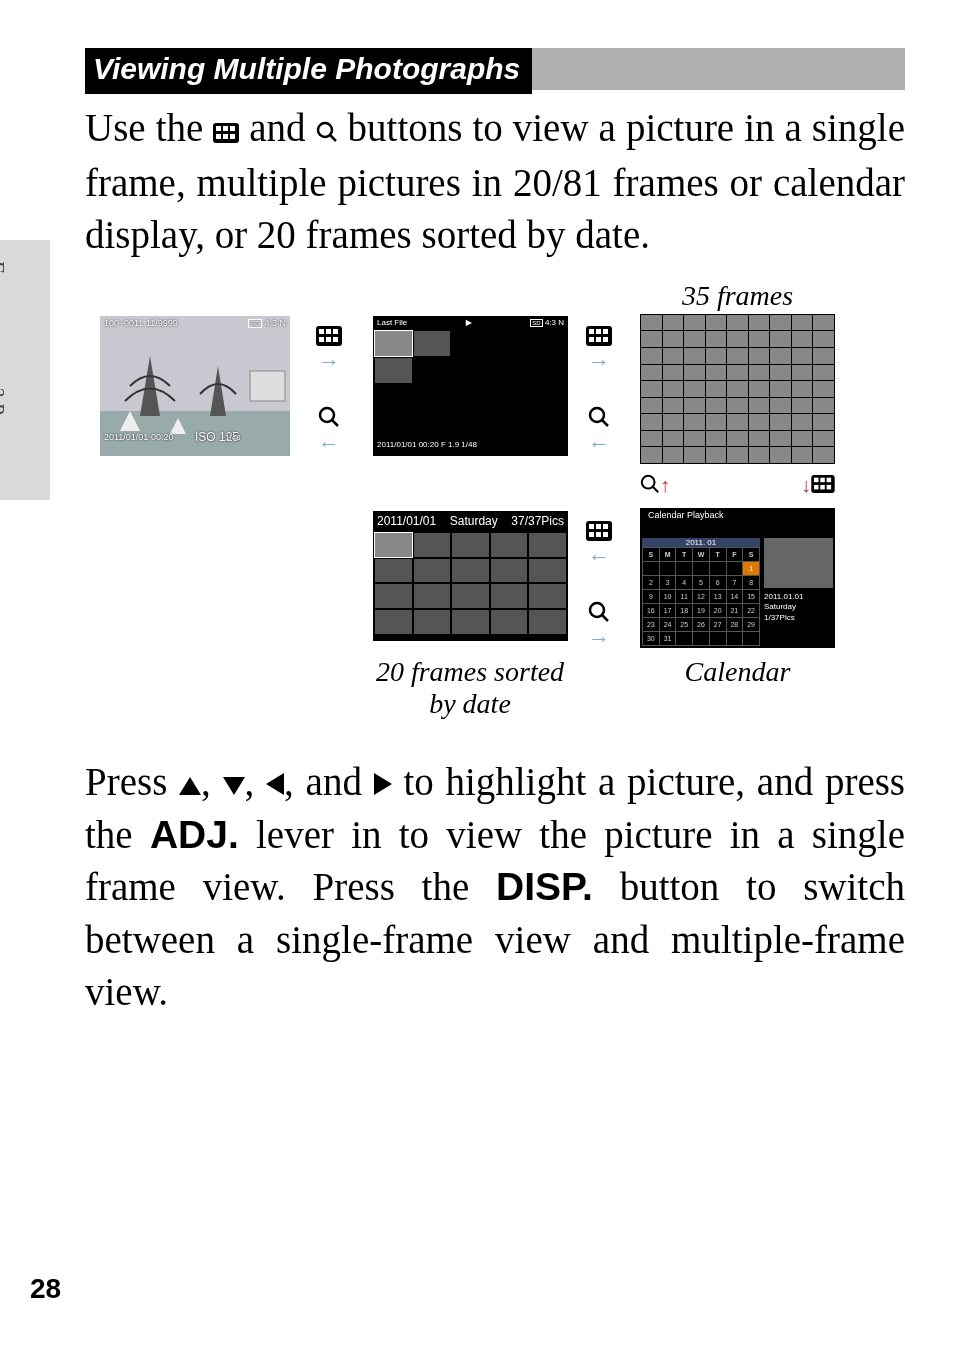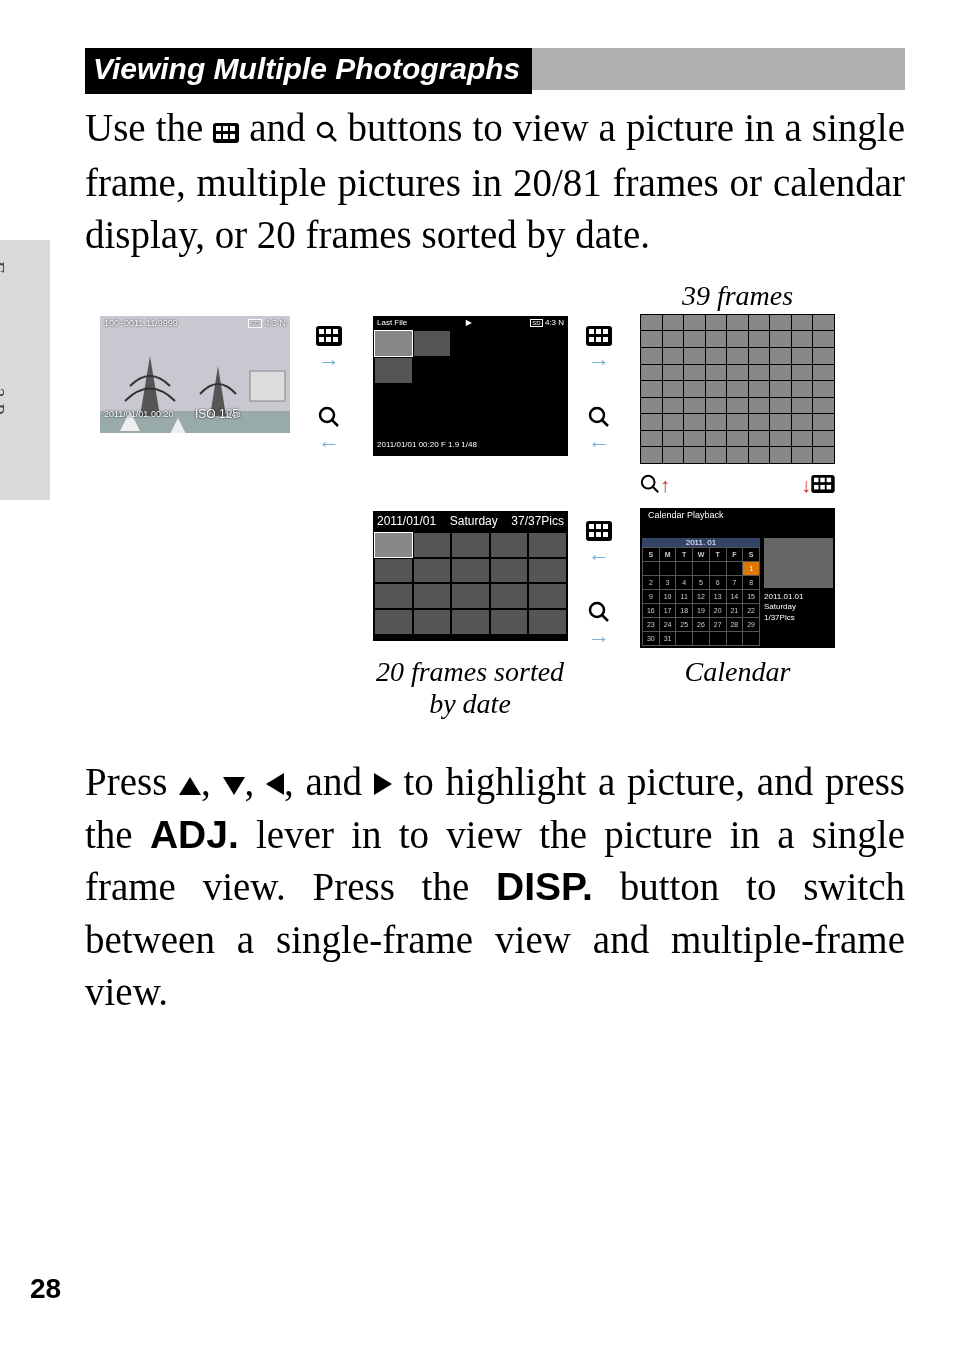--- a/index.html
+++ b/index.html
@@ -71,21 +71,21 @@
     height: 450px;
     margin-bottom: 20px;
   }
   .fig-label {
     font-style: italic;
     font-size: 28px;
     text-align: center;
     position: absolute;
   }
   .single-preview {
-    width: 190px; height: 117px;
+    width: 190px; height: 140px;
     background: linear-gradient(#bbb 0%, #ddd 60%, #888 100%);
     position: absolute;
     overflow: hidden;
   }
   .single-overlay {
     position: absolute;
     color: #fff;
     font-size: 9px;
     font-family: Arial, sans-serif;
     text-shadow: 0 0 2px #000;
@@ -192,21 +192,21 @@
           <rect x="10" y="11" width="5" height="5" fill="#fff"></rect>
           <rect x="17" y="11" width="5" height="5" fill="#fff"></rect>
         </svg></span><span> and </span><span class="icon-inline"><svg class="mag-icon-svg" viewBox="0 0 22 22">
           <circle cx="9" cy="9" r="7" fill="none" stroke="#000" stroke-width="2.5"></circle>
           <line x1="14" y1="14" x2="20" y2="20" stroke="#000" stroke-width="2.5"></line>
         </svg></span><span> buttons to view a picture in a single frame, multiple pictures in 20/81 frames or calendar display, or 20 frames sorted by date.</span>
   </p>
 
   <div class="diagram">
 
-    <div class="fig-label" style="left:555px; top:-6px; width:195px;">39 frames</div>
+    <div class="fig-label" style="left:555px; top:-6px; width:195px;">35 frames</div>
 
     <div class="single-preview" style="left:15px; top:30px;">
       <svg width="190" height="140" viewBox="0 0 190 140">
         <rect width="190" height="140" fill="#c8c8d0"></rect>
         <rect y="95" width="190" height="45" fill="#9aa"></rect>
         <path d="M 40 100 L 50 40 L 60 100 Z" fill="#555"></path>
         <path d="M 30 70 Q 50 50 70 70" stroke="#333" fill="none" stroke-width="2"></path>
         <path d="M 25 85 Q 50 60 75 85" stroke="#333" fill="none" stroke-width="2"></path>
         <path d="M 110 100 L 118 50 L 126 100 Z" fill="#555"></path>
         <path d="M 100 78 Q 118 58 136 78" stroke="#333" fill="none" stroke-width="2"></path>

